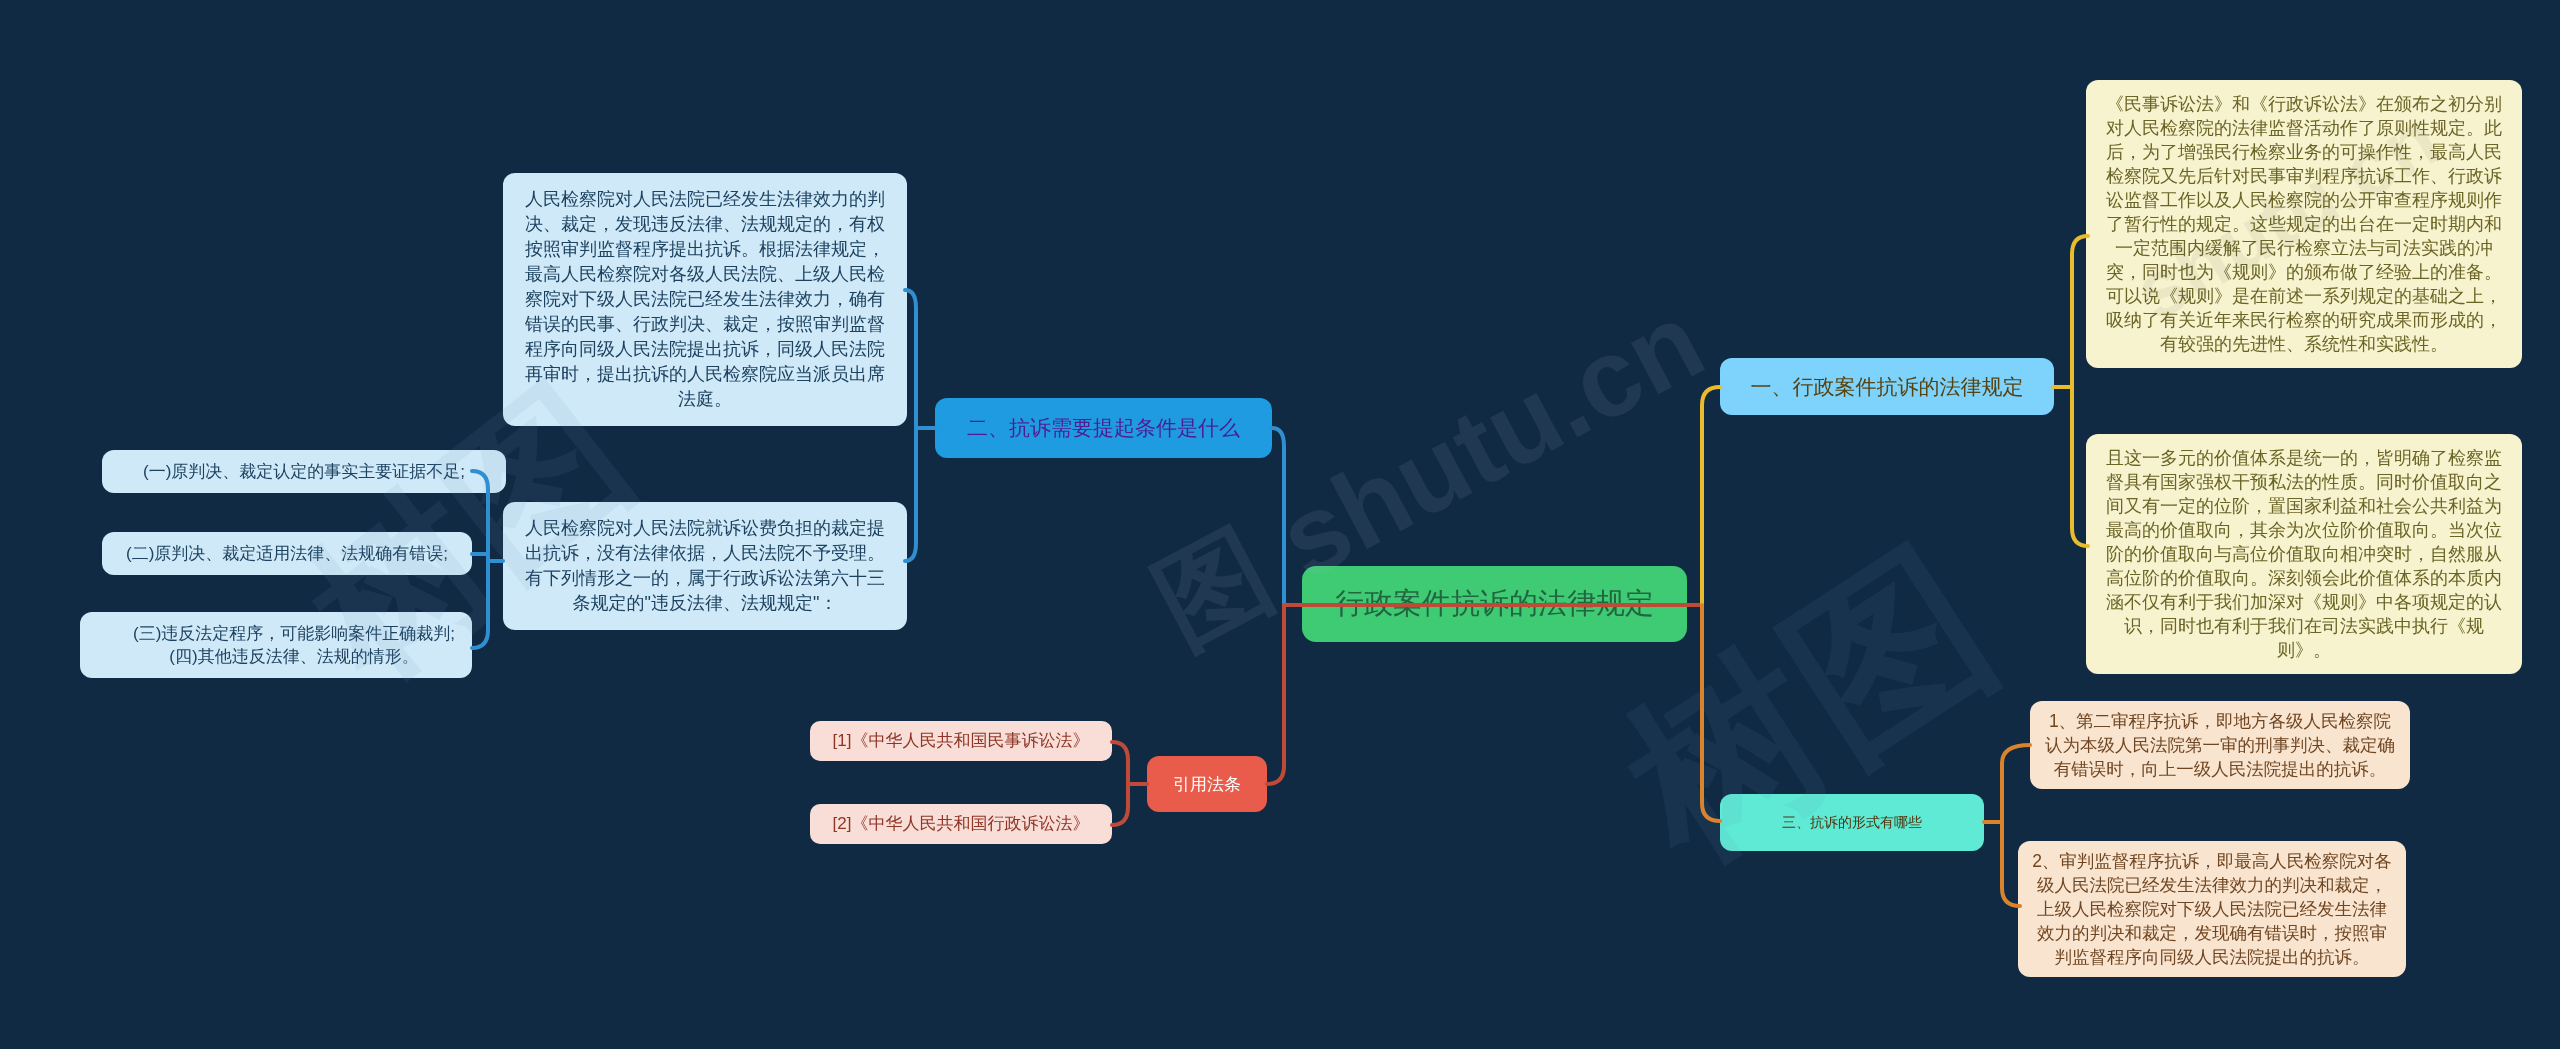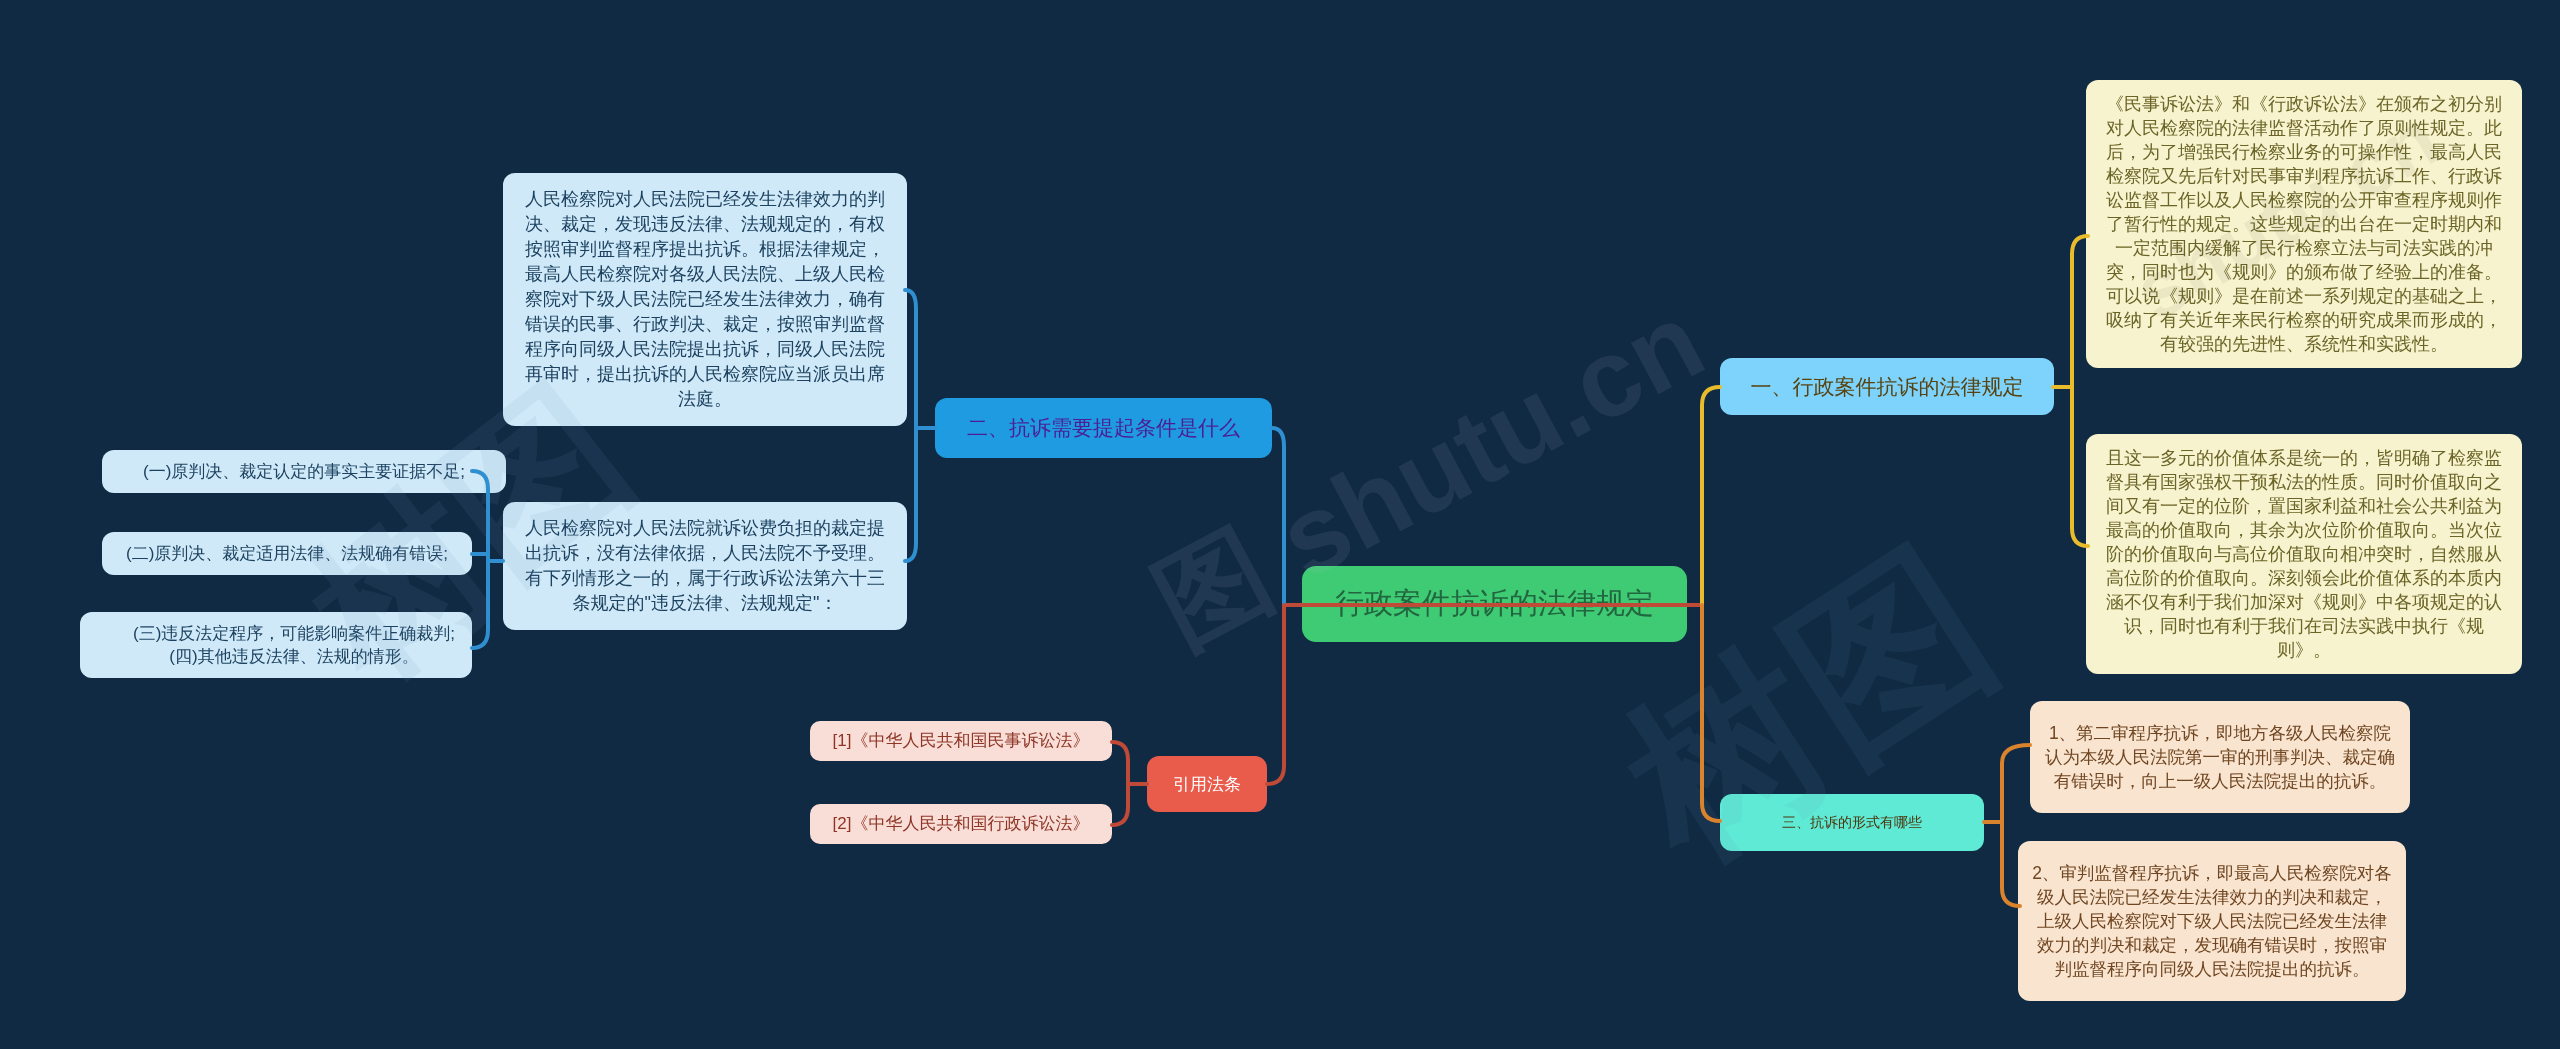--- a/index.html
+++ b/index.html
@@ -17,21 +17,21 @@
   .item-blue{background:#cfe9f8;color:#1d4260;font-size:17px;line-height:23px;padding:10px 12px;}
   
   .node-blue{background:#1f9ce1;color:#4c1d95;font-size:21px;}
   .node-green{background:#3fcb73;color:#226640;font-size:29px;}
   .node-red{background:#e95c4b;color:#ffffff;font-size:17px;}
   .node-yellow{background:#7dd3fc;color:#574310;font-size:21px;}
   .node-orange{background:#5eead4;color:#4f350d;font-size:14px;}
   
   .cite-pink{background:#f9ded8;color:#8e3526;font-size:17px;line-height:22px;padding:9px 13px;border-radius:10px;}
   .note-yellow{background:#f8f3cf;color:#6a6426;font-size:18px;line-height:24px;padding:12px 14px;width:436px;border-radius:12px;}
-  .note-peach{background:#f9e4d0;color:#6f4621;font-size:17.5px;line-height:24px;padding:20px 14px;border-radius:12px;}
+  .note-peach{background:#f9e4d0;color:#6f4621;font-size:17.5px;line-height:24px;padding:8px 14px;border-radius:12px;}
   
   #wires{position:absolute;left:0;top:0;z-index:5;pointer-events:none;}
   
   .wm{position:absolute;z-index:3;pointer-events:none;white-space:nowrap;font-weight:700;}
   .wm1{left:300px;top:420px;font-size:170px;color:rgba(104,144,190,0.10);transform:rotate(-38deg);}
   .wm2{left:1130px;top:400px;font-size:110px;color:rgba(165,185,205,0.10);transform:rotate(-28deg);}
   .wm3{left:1620px;top:580px;font-size:190px;color:rgba(104,144,190,0.09);transform:rotate(-33deg);}
   .wm4{left:2120px;top:170px;font-size:80px;color:rgba(70,70,40,0.07);transform:rotate(-30deg);}
 </style>
 </head>

